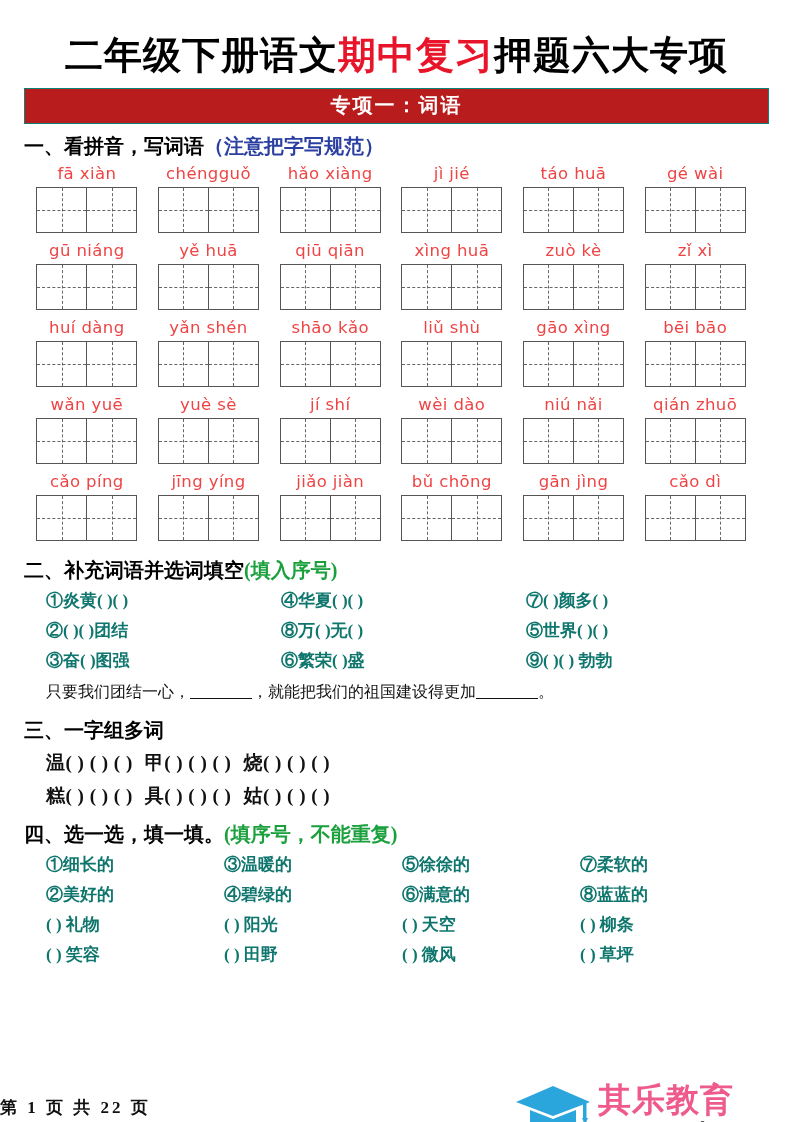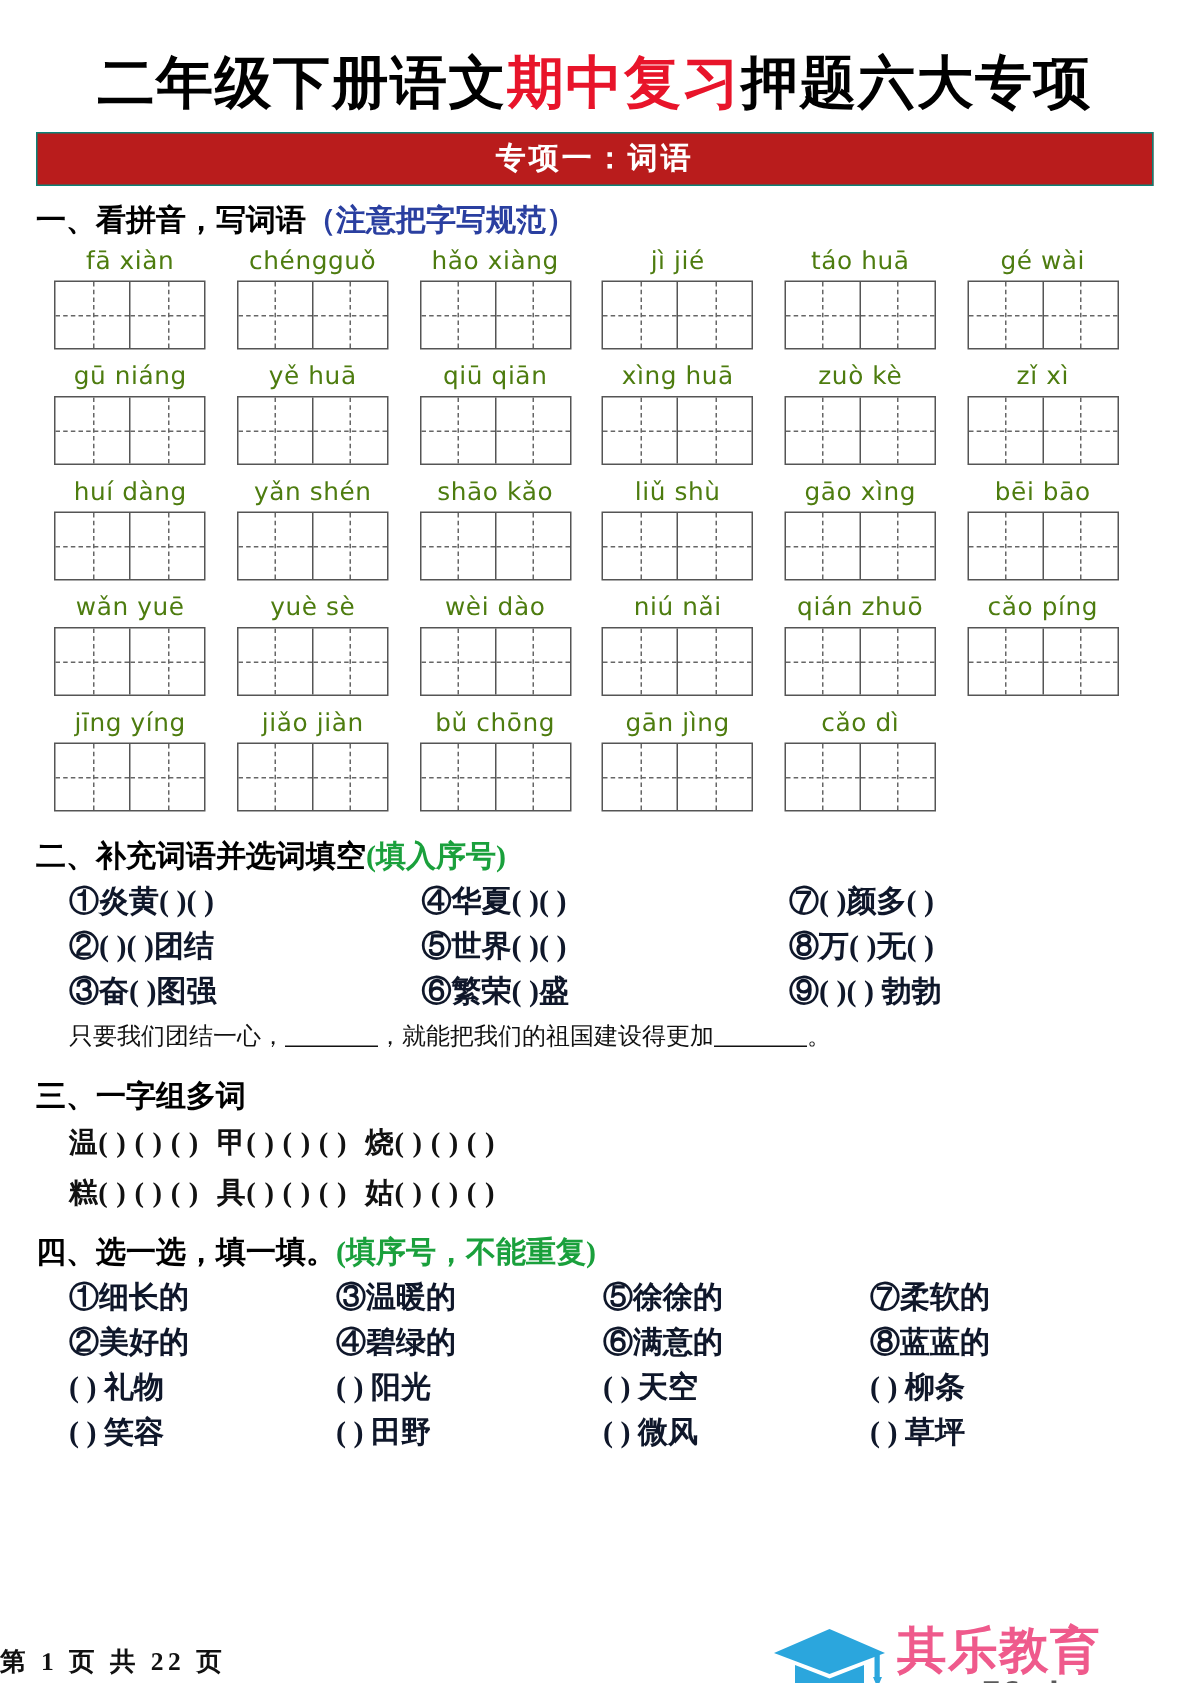--- a/index.html
+++ b/index.html
@@ -70,21 +70,21 @@
     width:718px;
   }
   .pin-cell{ margin-bottom:7px; }
   .pin-text{
     text-align:center;
     font-family:"DejaVu Sans","Liberation Sans",sans-serif;
     font-size:16.5px;
     line-height:22px;
     letter-spacing:0.4px;
     white-space:nowrap;
-    color:#4d7c0f;
+    color:#ef4444;
     height:22px;
   }
   .tianzi{
     margin:2px auto 0 auto;
     width:101px;height:46px;
     display:flex;
     border:1.3px solid #555;
     box-sizing:border-box;
     background:#fff;
     position:relative;
@@ -97,26 +97,26 @@
     content:"";position:absolute;left:0;right:0;top:50%;
     border-top:1.2px dashed #666;
   }
   .tianzi .sq:after{
     content:"";position:absolute;top:0;bottom:0;left:50%;
     border-left:1.2px dashed #666;
   }
 
   
   .row{
-    font-size:20px;
+    font-size:17px;
     line-height:30px;
     white-space:nowrap;
     font-family:"Liberation Serif","DejaVu Serif",serif;
     font-weight:bold;
-    color:#0f172a;
+    color:#0f766e;
   }
   .three-col{
     display:grid;
     grid-template-columns:235px 245px auto;
     margin-left:22px;
   }
   .four-col{
     display:grid;
     grid-template-columns:178px 178px 178px auto;
     margin-left:22px;
@@ -339,20 +339,27 @@
         </div>
       </div>
     <div class="pin-cell">
         <div class="pin-text">yuè sè</div>
         <div class="tianzi">
           <div class="sq"></div>
           <div class="sq"></div>
         </div>
       </div>
     <div class="pin-cell">
+        <div class="pin-text">jí shí</div>
+        <div class="tianzi">
+          <div class="sq"></div>
+          <div class="sq"></div>
+        </div>
+      </div>
+    <div class="pin-cell">
         <div class="pin-text">wèi  dào</div>
         <div class="tianzi">
           <div class="sq"></div>
           <div class="sq"></div>
         </div>
       </div>
     <div class="pin-cell">
         <div class="pin-text">niú   nǎi</div>
         <div class="tianzi">
           <div class="sq"></div>
@@ -415,22 +422,22 @@
     <span>二、补充词语并选词填空</span><span class="note-green">(填入序号)</span>
   </div>
 
   <div class="three-col row">
     <span>①炎黄(    )(    )</span>
     <span>④华夏(    )(    )</span>
     <span>⑦(    )颜多(    )</span>
   </div>
   <div class="three-col row">
     <span>②(    )(    )团结</span>
+    <span>⑧万(    )无(    )</span>
     <span>⑤世界(    )(    )</span>
-    <span>⑧万(    )无(    )</span>
   </div>
   <div class="three-col row">
     <span>③奋(    )图强</span>
     <span>⑥繁荣(    )盛</span>
     <span>⑨(    )(    ) 勃勃</span>
   </div>
 
   <div class="sentence">
     <span>只要我们团结一心，</span><span class="blank"></span><span>，就能把我们的祖国建设得更加</span><span class="blank"></span><span>。</span>
   </div>

